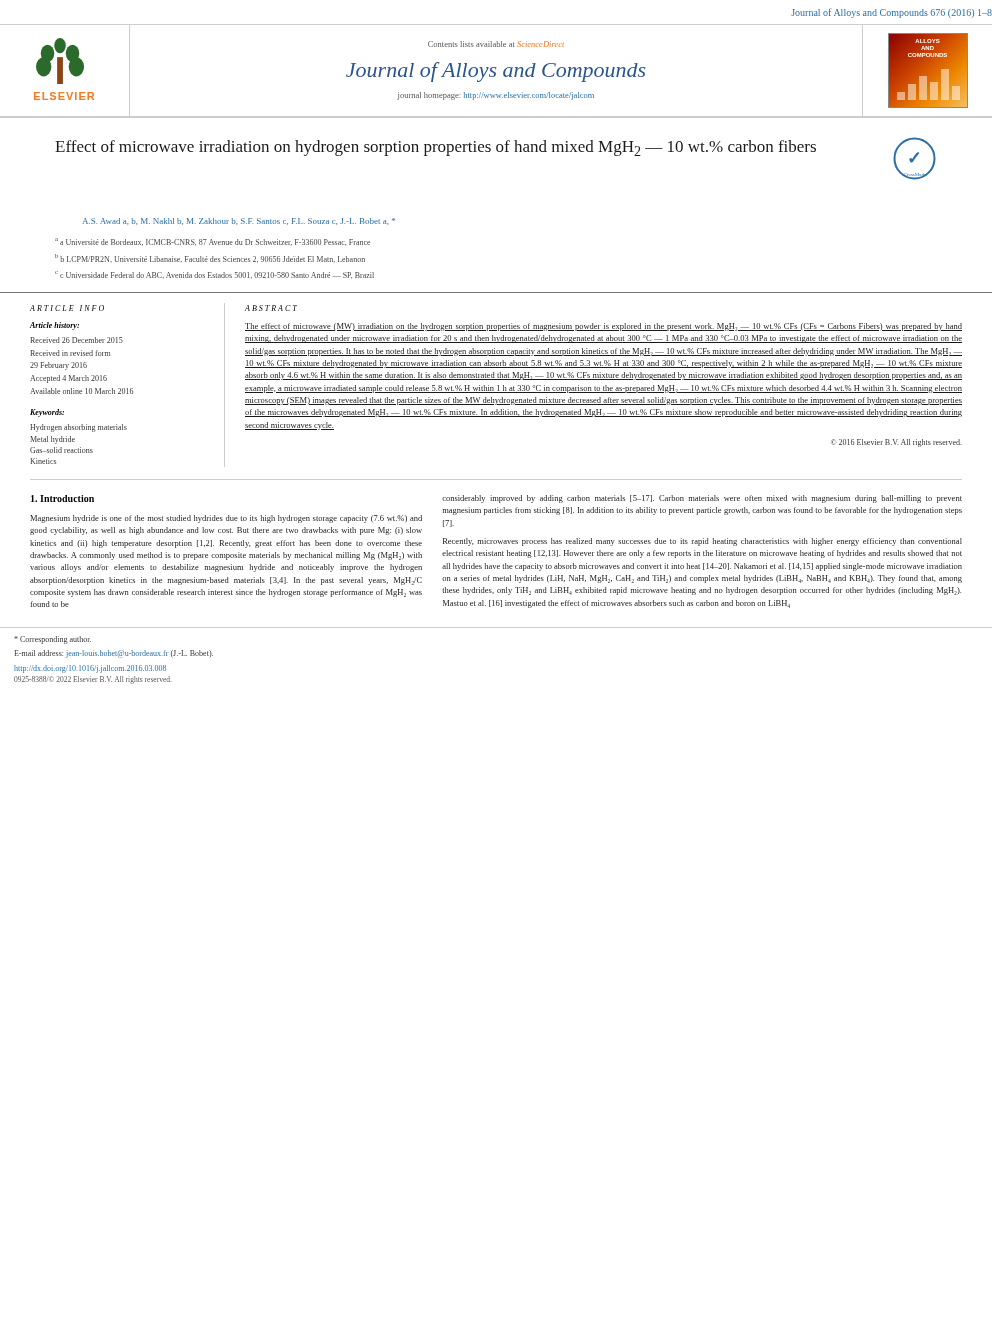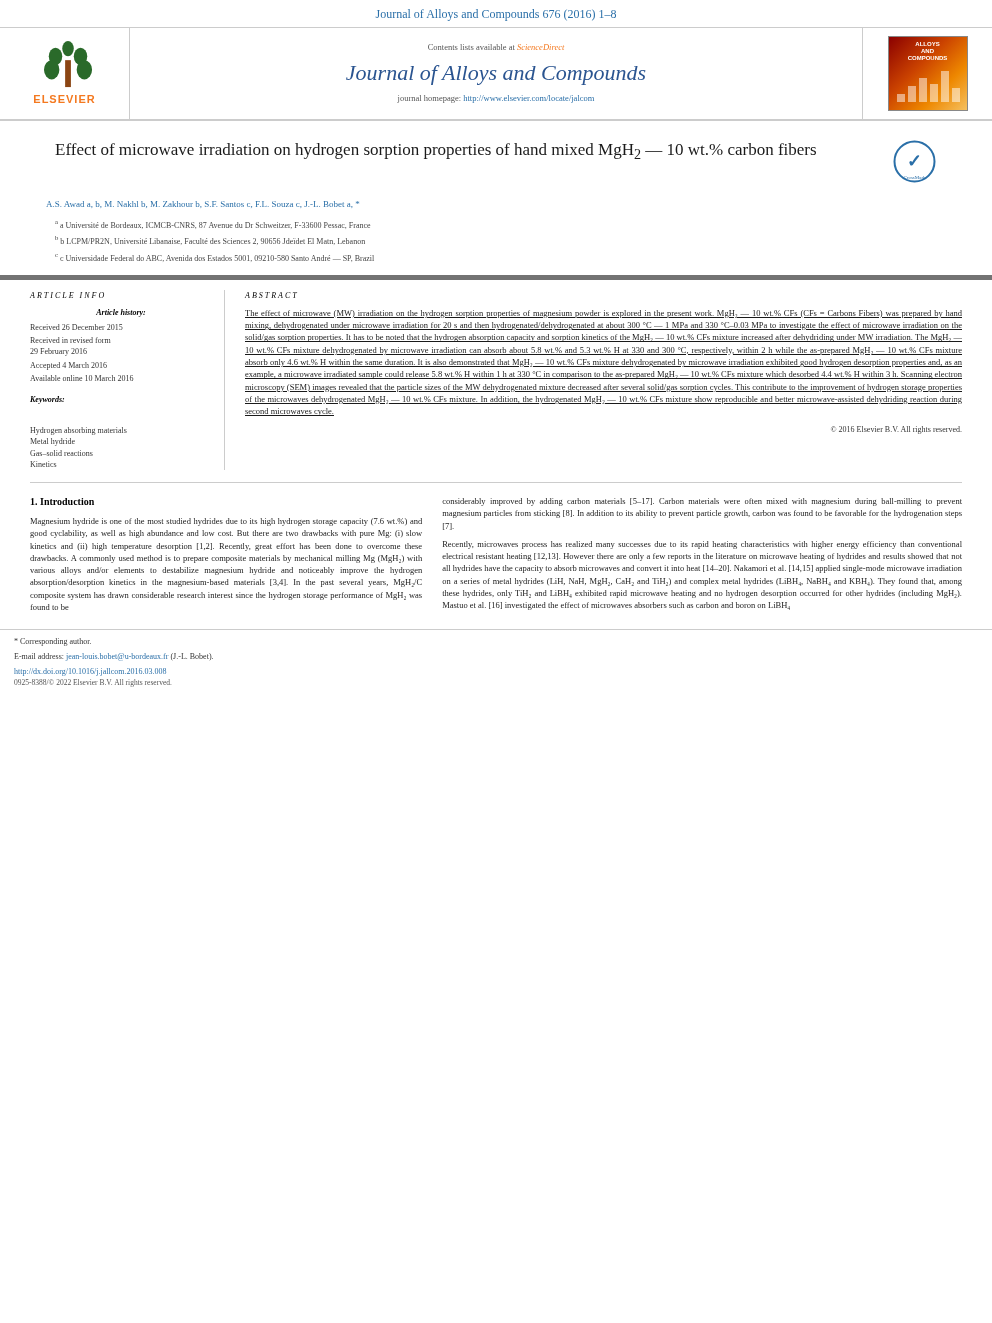--- a/index.html
+++ b/index.html
@@ -11,23 +11,23 @@
       line-height: 1.4;
     }
     .page {
       width: 992px;
       min-height: 1323px;
       background: #fff;
       padding: 0;
     }
     
     .top-bar {
-      text-align: center;
+      text-align: right;
       padding: 6px 0 4px 0;
-      font-size: 12px;
+      font-size: 10px;
       color: #2a6fa8;
       border-bottom: 1px solid #ccc;
     }
     
     .header {
       display: flex;
       align-items: stretch;
       border-bottom: 2px solid #ccc;
       min-height: 90px;
     }
@@ -36,21 +36,21 @@
       display: flex;
       flex-direction: column;
       align-items: center;
       justify-content: center;
       padding: 8px;
       border-right: 1px solid #ccc;
     }
     .elsevier-logo {
       display: flex;
       flex-direction: column;
-      align-items: flex-end;
+      align-items: flex-start;
       gap: 3px;
     }
     .elsevier-tree {
       width: 55px;
       height: 50px;
     }
     .elsevier-text {
       font-size: 11px;
       font-weight: bold;
       color: #f47920;
@@ -132,38 +132,39 @@
       font-size: 17px;
       font-weight: normal;
       color: #1a1a1a;
       line-height: 1.35;
       margin-bottom: 0;
     }
     .authors {
       font-size: 9px;
       color: #2a6fa8;
       margin-bottom: 6px;
-      padding: 0 46px;
+      padding: 0 82px;
+      margin-top: 20px;
     }
     .affiliations {
       font-size: 8px;
       color: #444;
       padding: 0 55px;
       margin-bottom: 10px;
       line-height: 1.5;
     }
     .affiliations div {
       margin-bottom: 2px;
     }
     
     .two-col-area {
       display: flex;
       padding: 0 30px;
       gap: 15px;
-      border-top: 5px solid #737373;
+      border-top: 1px solid #737373;
       padding-top: 10px;
     }
     .left-col {
       width: 195px;
       flex-shrink: 0;
       border-right: 1px solid #ccc;
       padding-right: 12px;
     }
     .right-col {
       flex: 1;
@@ -174,34 +175,33 @@
       letter-spacing: 2px;
       font-style: italic;
       color: #000;
       margin-bottom: 6px;
       text-transform: uppercase;
     }
     .article-info-section h3 {
       font-size: 8px;
       font-style: italic;
       margin-bottom: 4px;
-      text-align: center;
     }
     .article-info-section p, .article-info-section div {
       font-size: 8px;
       color: #333;
       margin-bottom: 2px;
     }
     .keywords-section {
       margin-top: 10px;
     }
     .keywords-section h3 {
       font-size: 8px;
       font-style: italic;
-      margin-bottom: 20px;
+      margin-bottom: 4px;
     }
     .keywords-section p {
       font-size: 8px;
       color: #333;
     }
     .abstract-heading {
       font-size: 8px;
       letter-spacing: 2px;
       font-style: italic;
       text-transform: uppercase;

